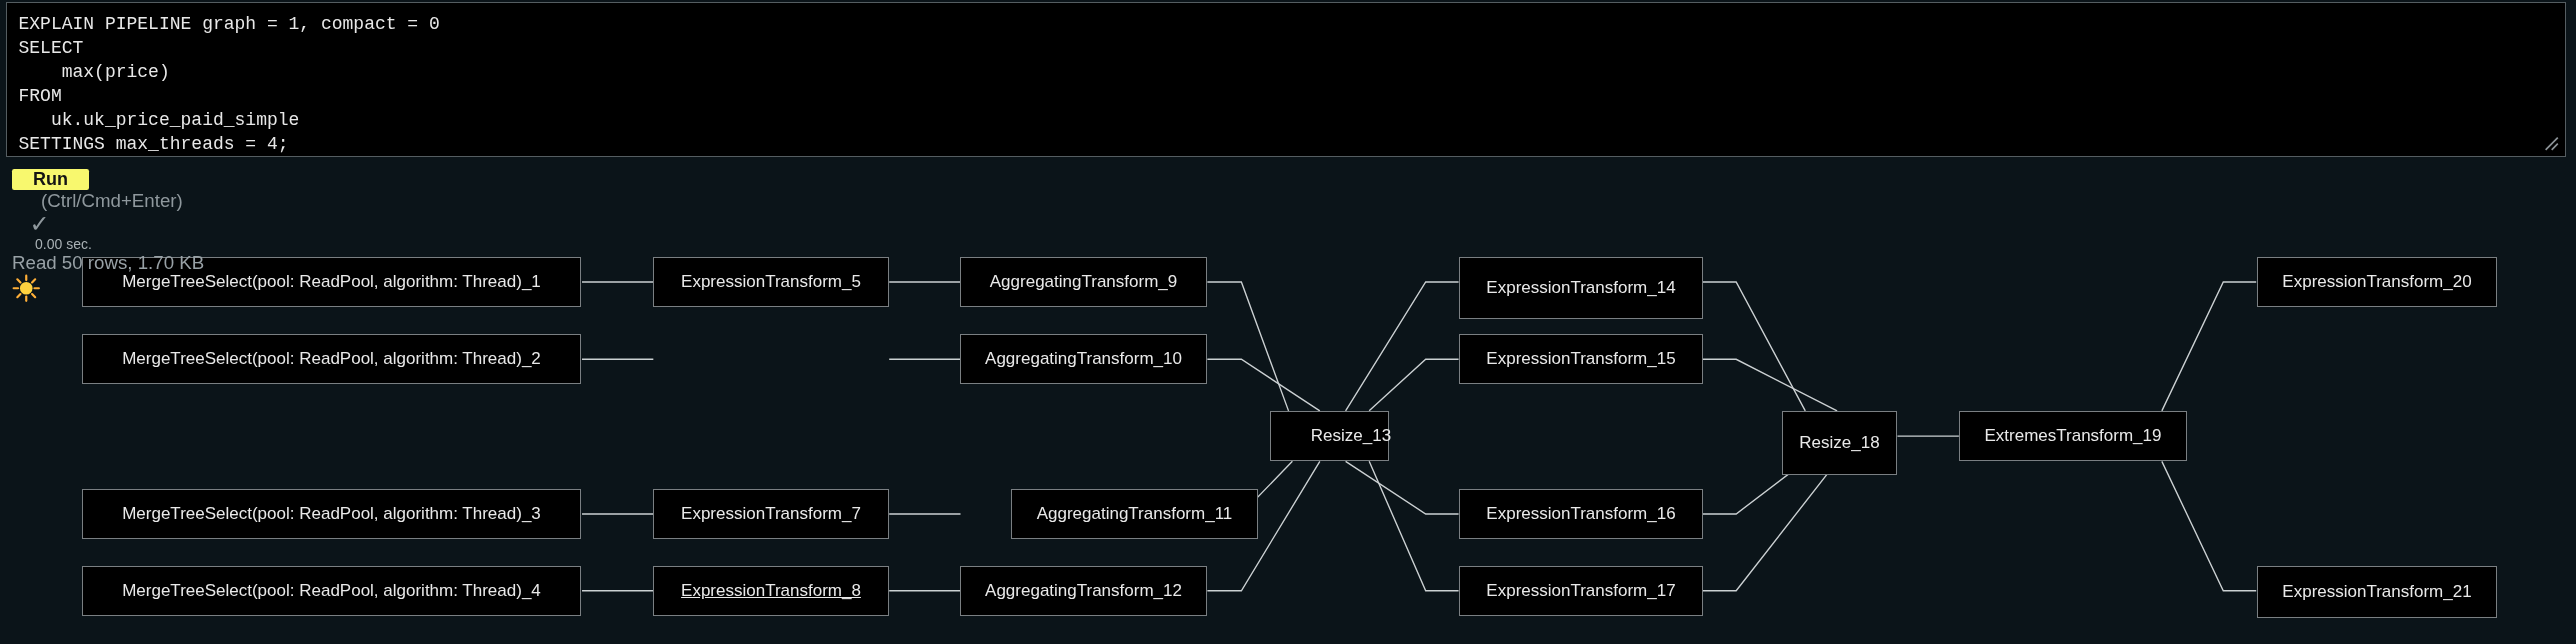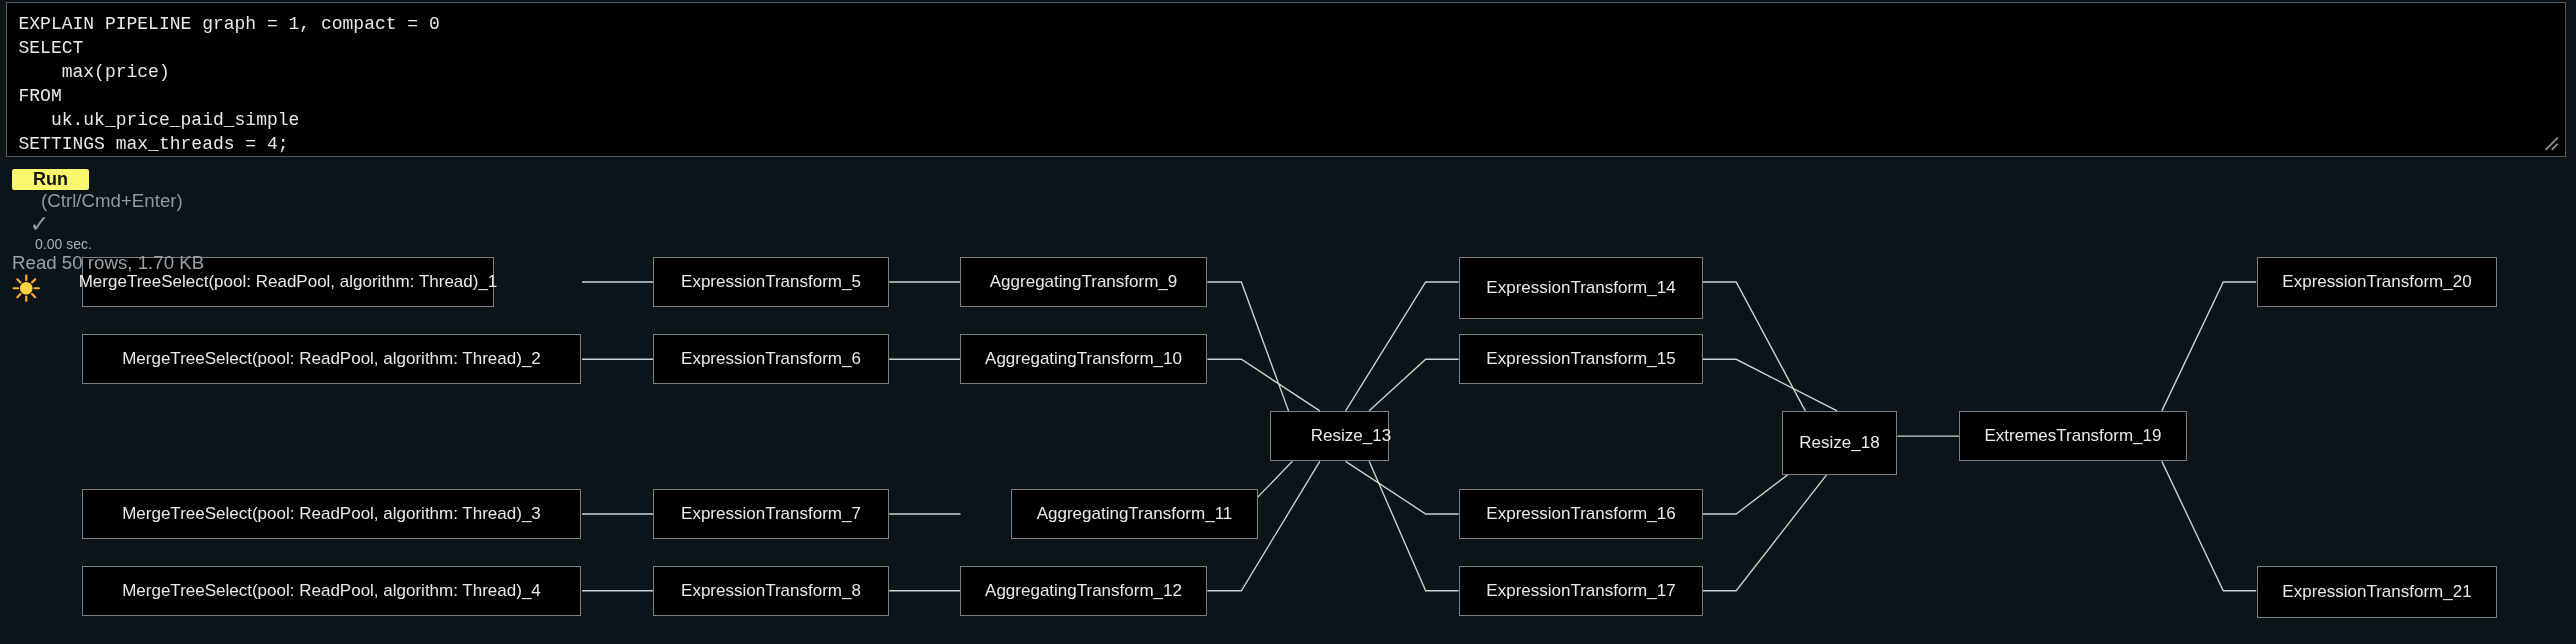--- a/index.html
+++ b/index.html
@@ -81,28 +81,27 @@
       <polyline points="2452,841 2598,937 2658,937"></polyline>
       <polyline points="2495,841 2598,1077 2658,1077"></polyline>
       <polyline points="3102,514 3164,514 3290,749"></polyline>
       <polyline points="3102,655 3164,655 3348,749"></polyline>
       <polyline points="3102,937 3164,937 3290,841"></polyline>
       <polyline points="3102,1077 3164,1077 3348,841"></polyline>
       <polyline points="3458,795 3570,795"></polyline>
       <polyline points="3940,749 4052,514 4112,514"></polyline>
       <polyline points="3940,841 4052,1077 4112,1077"></polyline>
     </svg>
-<div class="node" style="left: 82px; top: 257px; width: 412px; height: 50px;">MergeTreeSelect(pool: ReadPool, algorithm: Thread)_1</div>
+<div class="node" style="left: 82px; top: 257px; width: 499px; height: 50px;">MergeTreeSelect(pool: ReadPool, algorithm: Thread)_1</div>
     <div class="node" style="left: 82px; top: 334px; width: 499px; height: 50px;">MergeTreeSelect(pool: ReadPool, algorithm: Thread)_2</div>
     <div class="node" style="left: 82px; top: 489px; width: 499px; height: 50px;">MergeTreeSelect(pool: ReadPool, algorithm: Thread)_3</div>
     <div class="node" style="left: 82px; top: 566px; width: 499px; height: 50px;">MergeTreeSelect(pool: ReadPool, algorithm: Thread)_4</div>
     <div class="node" style="left: 653px; top: 257px; width: 236px; height: 50px;">ExpressionTransform_5</div>
-    <div class="node" style="left: 653px; top: 334px; width: 236px; height: 50px;">ExpressionTransform_6</div>
     <div class="node" style="left: 653px; top: 489px; width: 236px; height: 50px;">ExpressionTransform_7</div>
-    <div class="node" style="left: 653px; top: 566px; width: 236px; height: 50px;">ExpressionTransform_8</div>
+    <div class="node" style="left: 653px; top: 566px; width: 236px; height: 50px; text-decoration: underline;">ExpressionTransform_8</div>
     <div class="node" style="left: 960px; top: 257px; width: 247px; height: 50px;">AggregatingTransform_9</div>
     <div class="node" style="left: 960px; top: 334px; width: 247px; height: 50px;">AggregatingTransform_10</div>
     <div class="node" style="left: 1011px; top: 489px; width: 247px; height: 50px;">AggregatingTransform_11</div>
     <div class="node" style="left: 960px; top: 566px; width: 247px; height: 50px;">AggregatingTransform_12</div>
     <div class="node" style="left: 1270px; top: 411px; width: 119px; height: 50px; padding-left: 43px;">Resize_13</div>
     <div class="node" style="left: 1459px; top: 257px; width: 244px; height: 62px;">ExpressionTransform_14</div>
     <div class="node" style="left: 1459px; top: 334px; width: 244px; height: 50px;">ExpressionTransform_15</div>
     <div class="node" style="left: 1459px; top: 489px; width: 244px; height: 50px;">ExpressionTransform_16</div>
     <div class="node" style="left: 1459px; top: 566px; width: 244px; height: 50px;">ExpressionTransform_17</div>
     <div class="node" style="left: 1782px; top: 411px; width: 115px; height: 64px;">Resize_18</div>

